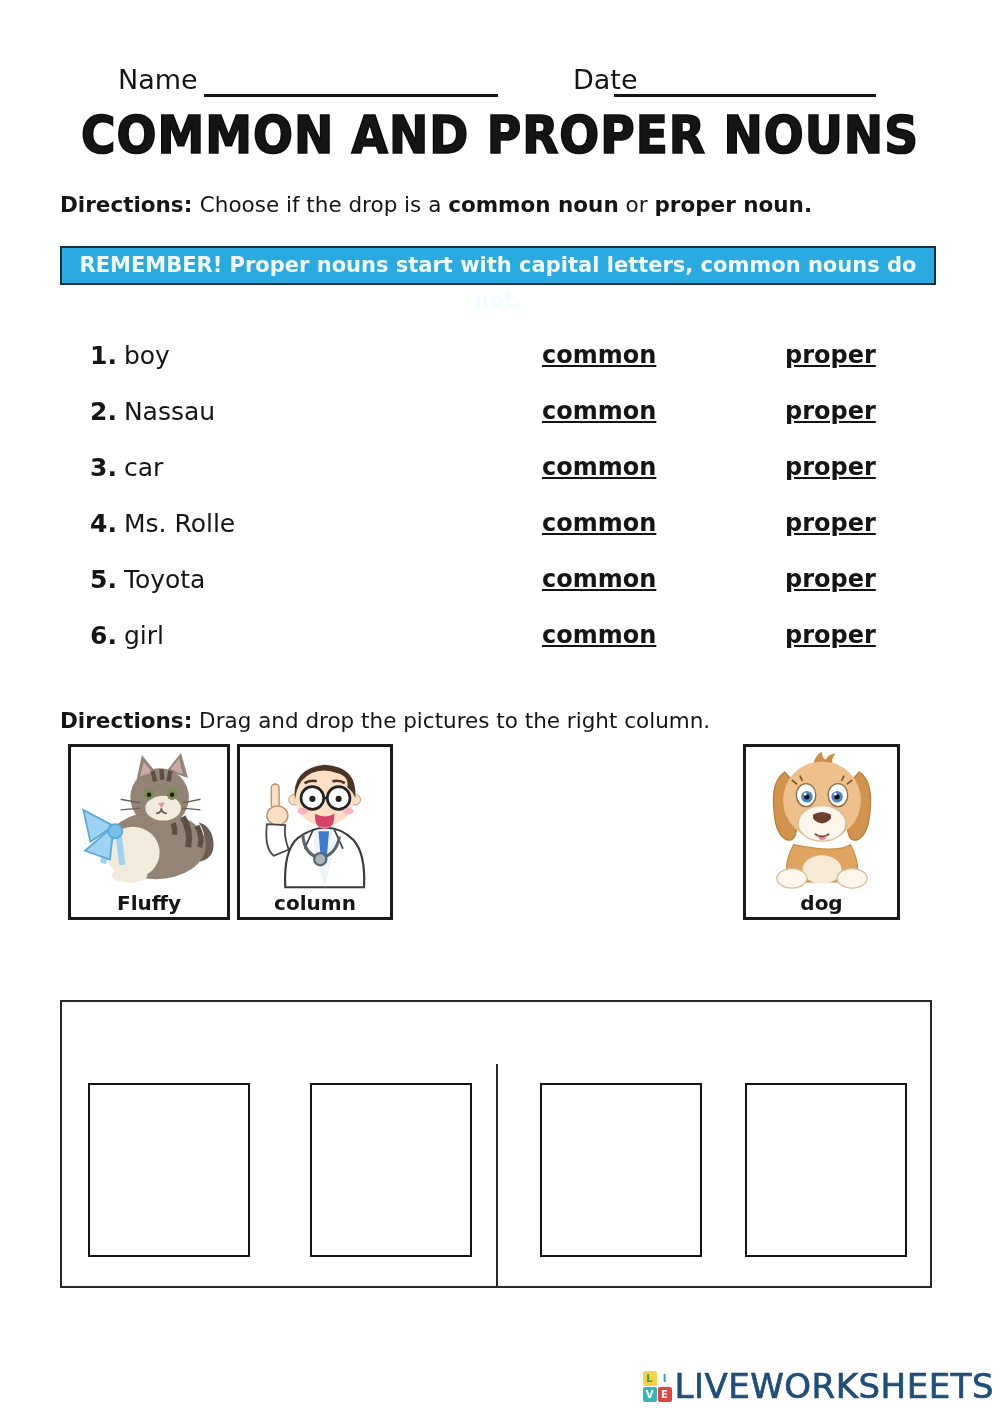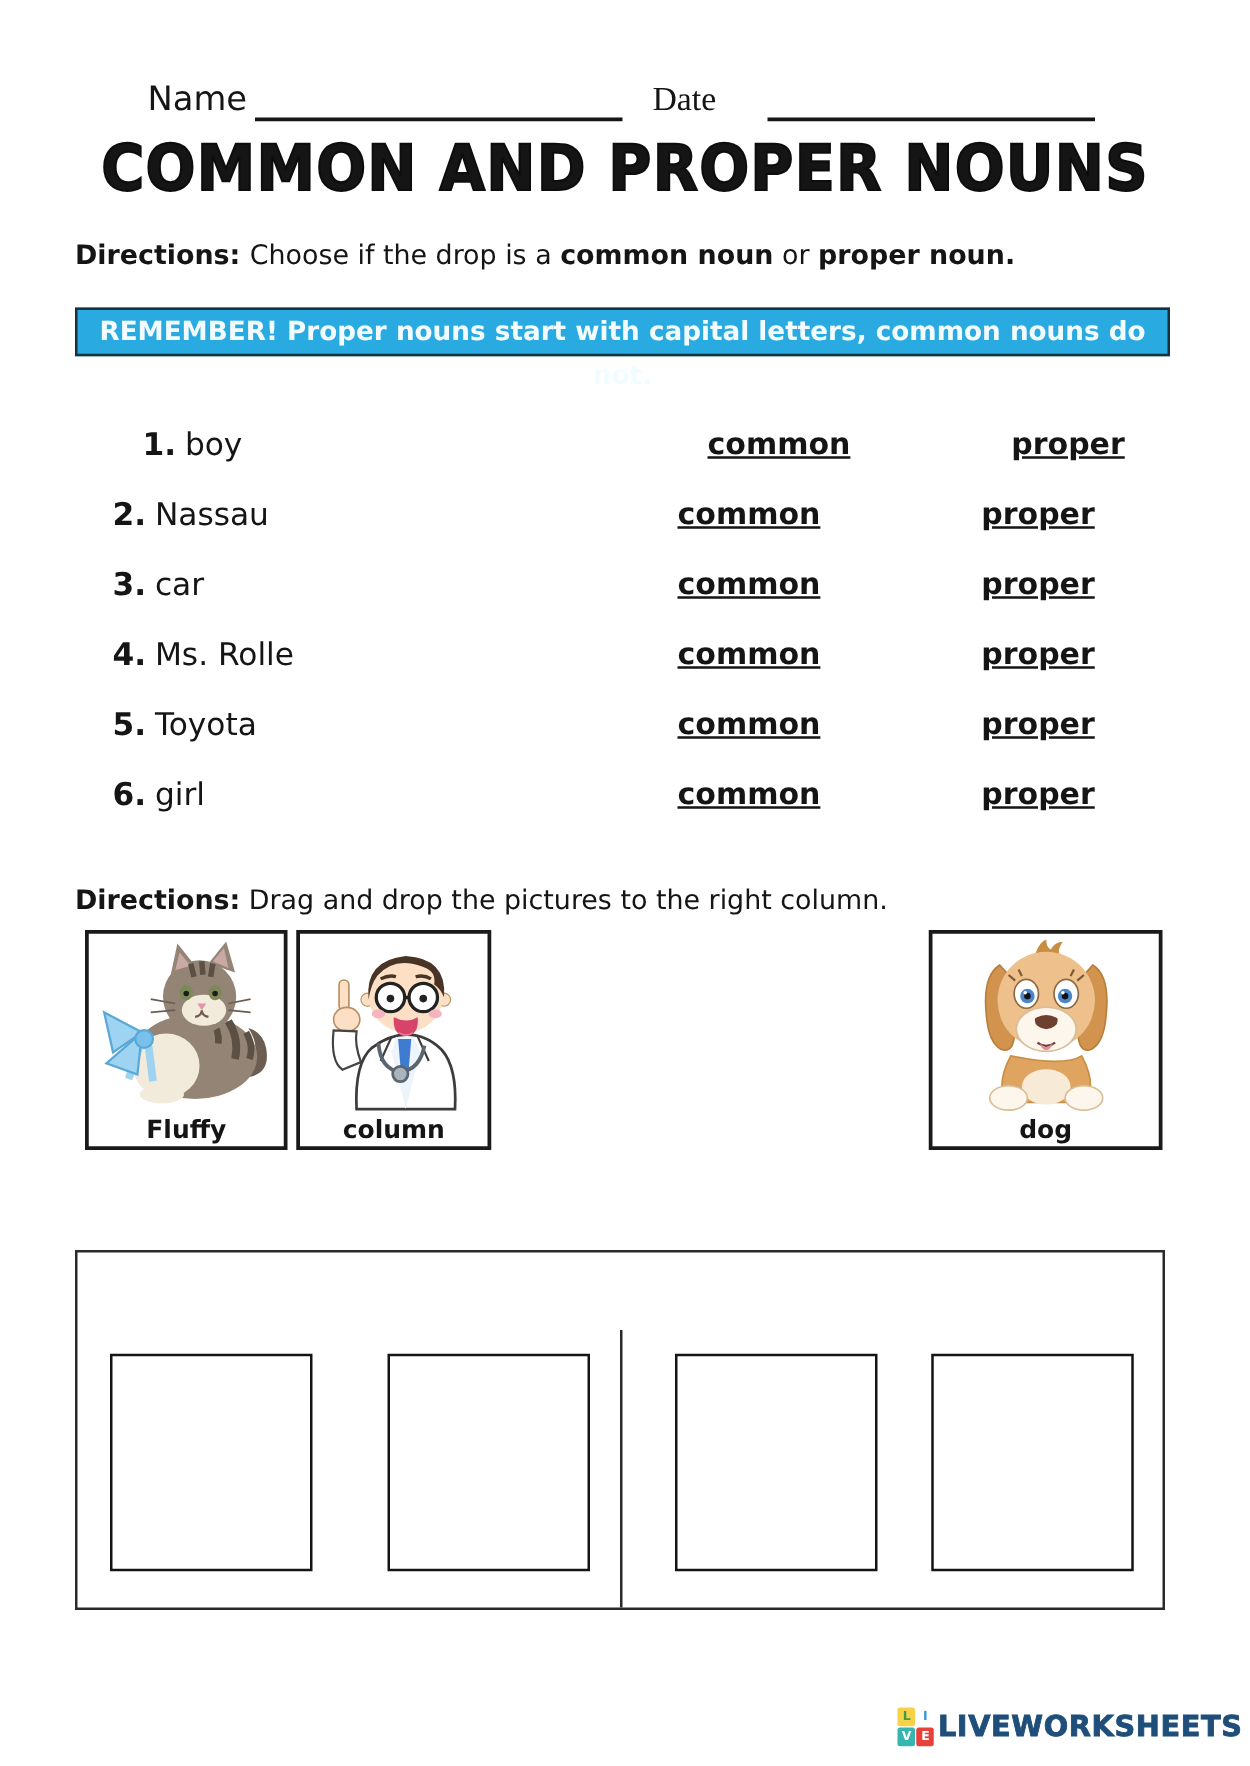--- a/index.html
+++ b/index.html
@@ -66,43 +66,43 @@
   .logo-grid {
     display:grid; grid-template-columns:14px 14px; grid-template-rows:15px 15px;
     gap:1px; margin-right:3px;
   }
   .logo-tile {
     display:flex; align-items:center; justify-content:center;
     font-size:10px; font-weight:bold; border-radius:2px;
     font-family:"DejaVu Sans", sans-serif;
   }
   .brand-word {
-    font-size:23px; font-weight:bold; letter-spacing:0.5px;
+    font-size:34px; font-weight:normal; letter-spacing:0.5px;
     -webkit-text-stroke:0.7px currentColor;
   }
 </style>
 </head>
 <body>
 
 <div class="sheet">
 
   <span class="abs hdr-label" style="left:118px; top:64px;">Name</span>
   <div class="abs write-line" style="left:204px; top:94px; width:294px;"></div>
-  <span class="abs hdr-label" style="left:522px; top:64px;font-family:Liberation Serif, serif;">Date</span>
+  <span class="abs hdr-label" style="left:573px; top:64px;">Date</span>
   <div class="abs write-line" style="left:614px; top:94px; width:262px;"></div>
 
   <div class="abs page-title">COMMON AND PROPER NOUNS</div>
 
   <div class="abs directions" style="left:60px; top:192px;">
     <span class="b">Directions</span><span class="b">: </span><span>Choose if the drop is a </span><span class="b">common noun</span><span> or </span><span class="b">proper noun</span><span class="b">.</span>
   </div>
 
   <div class="abs banner" style="background-color: rgb(41, 171, 226); color: rgb(242, 251, 255);">REMEMBER! Proper nouns start with capital letters, common nouns do not.</div>
 
-  <div class="abs quiz-row" style="top:341px;margin-left:24px;">
+  <div class="abs quiz-row" style="top:341px;">
     <span class="quiz-num">1.</span><span class="quiz-word">boy</span>
     <span class="quiz-opt opt-common">common</span>
     <span class="quiz-opt opt-proper">proper</span>
   </div>
   <div class="abs quiz-row" style="top:397px;">
     <span class="quiz-num">2.</span><span class="quiz-word">Nassau</span>
     <span class="quiz-opt opt-common">common</span>
     <span class="quiz-opt opt-proper">proper</span>
   </div>
   <div class="abs quiz-row" style="top:453px;">
@@ -184,21 +184,21 @@
       <path d="M68 39 q8 -4 14 -2 M100 37 q8 -2 14 2" stroke="#4a3426" stroke-width="3" fill="none"></path>
       <ellipse cx="66" cy="71" rx="6" ry="4" fill="#f6b3c0"></ellipse>
       <ellipse cx="118" cy="71" rx="6" ry="4" fill="#f6b3c0"></ellipse>
       <path d="M80 74 q12 6 22 0 q1 17 -11 17 q-12 0 -11 -17 z" fill="#d8436a"></path>
       <path d="M84 87 q7 5 14 0 q-2 4 -7 4 q-5 0 -7 -4 z" fill="#f08098"></path>
     </svg>
     <span class="card-label">column</span>
   </div>
 
 
-  <div class="abs card" style="left:743px; width:187px;">
+  <div class="abs card" style="left:743px; width:157px;">
     <svg width="142" height="140" viewBox="0 0 160 158">
       <path d="M38 26 q-16 10 -12 46 q2 24 13 30 q10 4 12 -10 l-4 -56 z" fill="#d1934d" stroke="#b87e3c" stroke-width="1.5"></path>
       <path d="M122 26 q16 10 12 46 q-2 24 -13 30 q-10 4 -12 -10 l4 -56 z" fill="#d1934d" stroke="#b87e3c" stroke-width="1.5"></path>
       <path d="M70 16 q4 -11 10 -13 q0 7 4 9 q4 -7 11 -7 q-5 7 -3 11 z" fill="#c98e44"></path>
       <circle cx="80" cy="58" r="44" fill="#edc08c"></circle>
       <ellipse cx="62" cy="52" rx="11" ry="13" fill="#ffffff" stroke="#8a6a42" stroke-width="1.5"></ellipse>
       <ellipse cx="98" cy="52" rx="11" ry="13" fill="#ffffff" stroke="#8a6a42" stroke-width="1.5"></ellipse>
       <circle cx="63" cy="54" r="6.5" fill="#4a86c8"></circle>
       <circle cx="97" cy="54" r="6.5" fill="#4a86c8"></circle>
       <circle cx="63" cy="54" r="3" fill="#111111"></circle>

